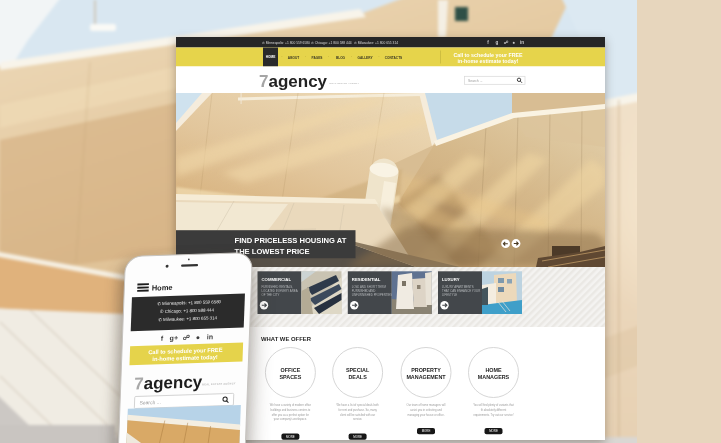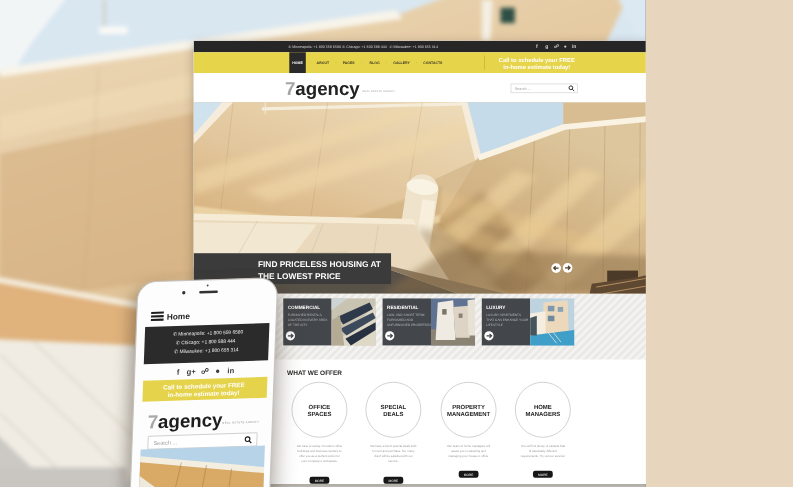--- a/index.html
+++ b/index.html
@@ -1,16 +1,16 @@
 <!DOCTYPE html>
 <html><head>
 <meta charset="utf-8">
 <style>
   html,body{margin:0;padding:0;background:#e7d6bd;}
-  #stage{position:relative;width:587px;height:443px;overflow:hidden;
+  #stage{position:relative;width:637px;height:443px;overflow:hidden;
          font-family:"Liberation Sans",sans-serif;background:#404040;}
   #stage svg{display:block;}
   .abs{position:absolute;}
 </style>
 </head>
 <body>
 <div id="stage">
 
 <svg class="abs" style="left:0;top:0;filter:blur(1.8px);overflow:visible" width="721" height="443" viewBox="0 0 721 443">
   <defs>

